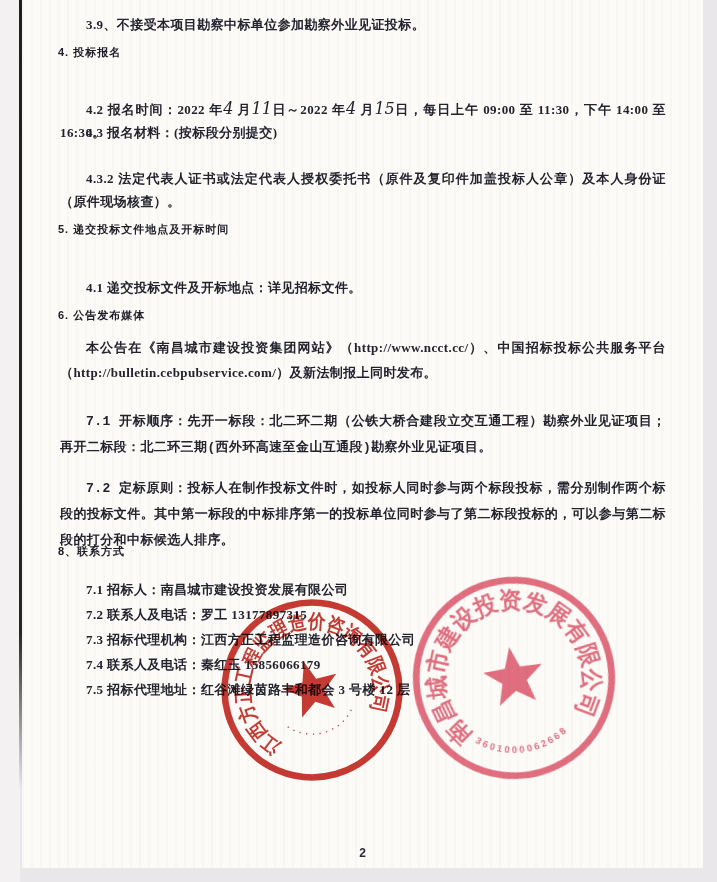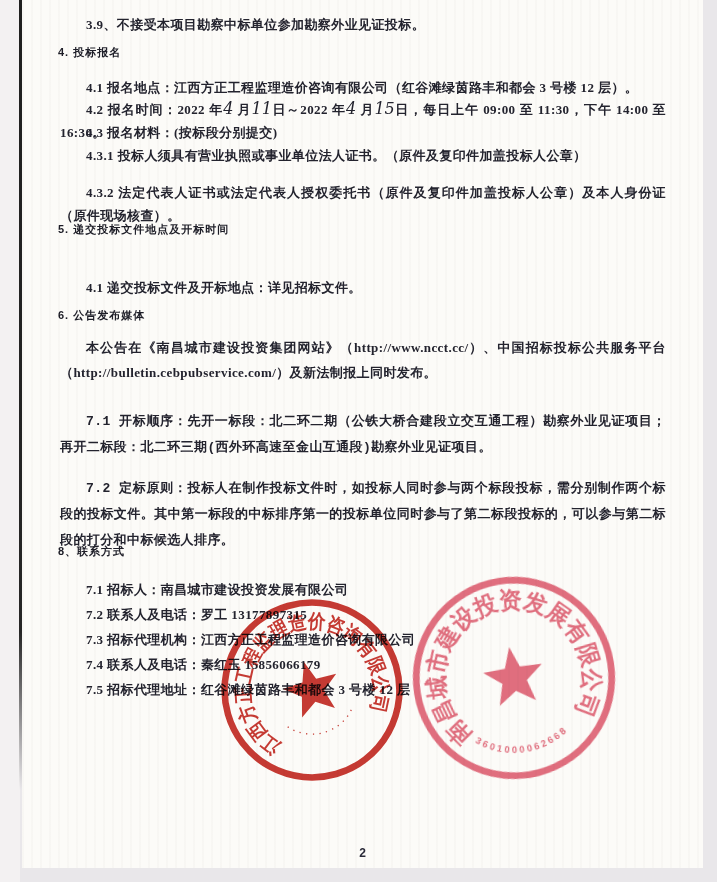--- a/index.html
+++ b/index.html
@@ -58,29 +58,27 @@
 
 <div class="left-strip"></div>
 <div class="scan-line"></div>
 
 <div class="scan-page">
 
   <p class="para indent" style="top:13px">3.9、不接受本项目勘察中标单位参加勘察外业见证投标。</p>
 
   <h2 class="heading" style="top:45px">4. 投标报名</h2>
 
-  <p class="para indent" style="top:76px">4.1 报名地点：江西方正工程监理造价咨询有限公司（红谷滩绿茵路丰和都会 3 号楼 12 层）。</p>
 
   <p class="para indent" style="top:97px"><span>4.2 报名时间：2022 年</span><span class="hand">4</span><span> 月</span><span class="hand">11</span><span>日～2022 年</span><span class="hand">4</span><span> 月</span><span class="hand">15</span><span>日，每日上午 09:00 至 11:30，下午 14:00 至 16:30。</span></p>
 
   <p class="para indent" style="top:121px">4.3  报名材料：(按标段分别提交)</p>
 
-  <p class="para indent" style="top:144px">4.3.1 投标人须具有营业执照或事业单位法人证书。（原件及复印件加盖投标人公章）</p>
 
-  <p class="para indent" style="top:181px">4.3.2 法定代表人证书或法定代表人授权委托书（原件及复印件加盖投标人公章）及本人身份证（原件现场核查）。</p>
+  <p class="para indent" style="top:167px">4.3.2 法定代表人证书或法定代表人授权委托书（原件及复印件加盖投标人公章）及本人身份证（原件现场核查）。</p>
 
   <h2 class="heading" style="top:222px">5. 递交投标文件地点及开标时间</h2>
 
 
   <p class="para indent" style="top:276px">4.1 递交投标文件及开标地点：详见招标文件。</p>
 
   <h2 class="heading" style="top:308px">6. 公告发布媒体</h2>
 
   <p class="para indent lh25" style="top:335px">本公告在《南昌城市建设投资集团网站》（http://www.ncct.cc/）、中国招标投标公共服务平台（http://bulletin.cebpubservice.com/）及新法制报上同时发布。</p>
 

